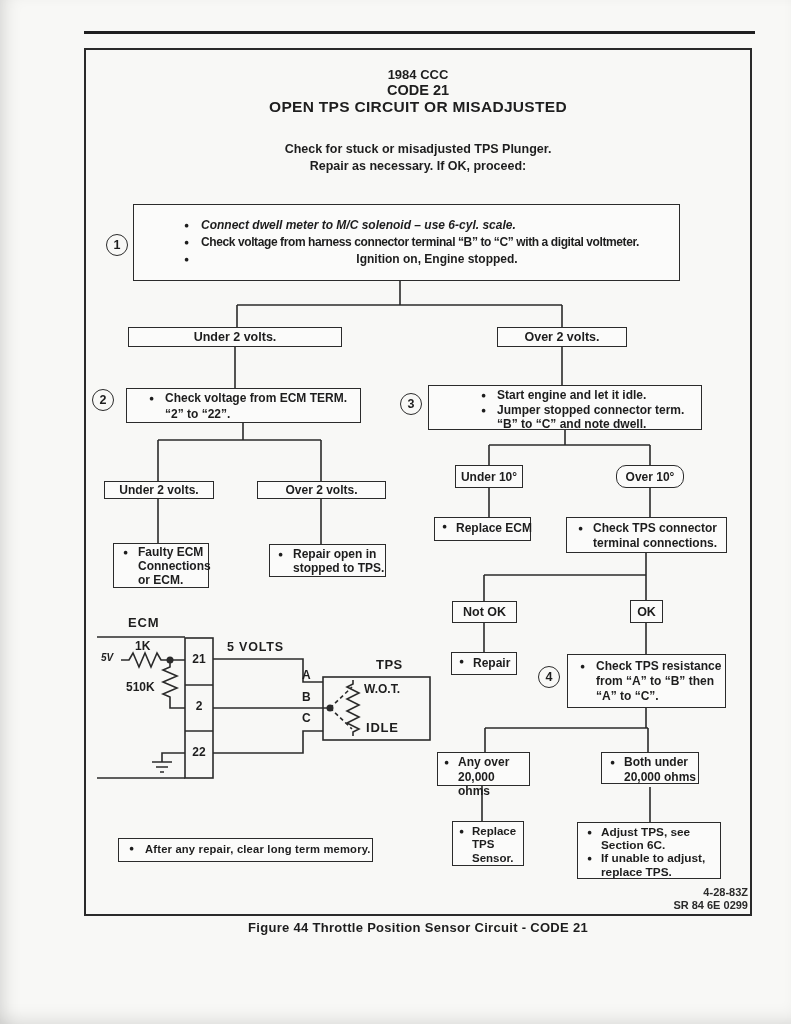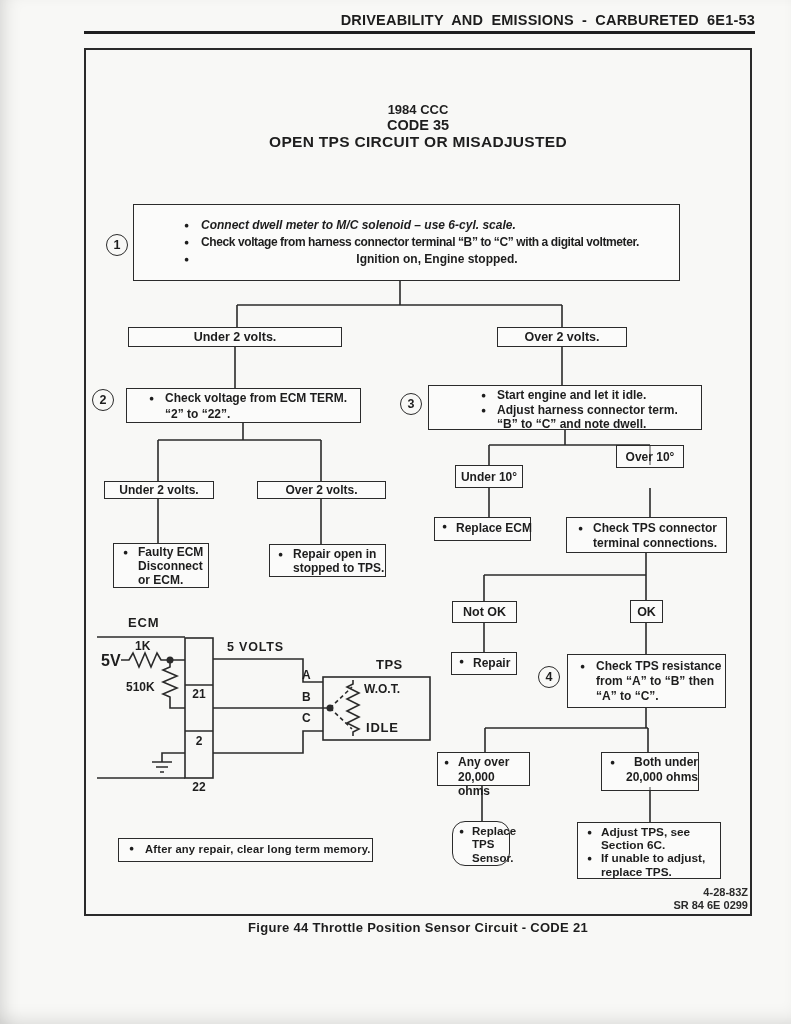--- a/index.html
+++ b/index.html
@@ -20,21 +20,21 @@
     position:absolute;top:12px;right:36px;
     font-size:14.5px;font-weight:bold;letter-spacing:.2px;word-spacing:4px;color:#1d1d1d;
   }
   .hdr-rule{position:absolute;left:84px;top:31px;width:671px;height:2.5px;background:#1f1f1f;}
   .frame{
     position:absolute;left:84px;top:48px;width:668px;height:868px;
     border:2px solid #2a2a2a;box-sizing:border-box;background:transparent;
   }
   .svglayer{position:absolute;left:0;top:0;}
   .t{position:absolute;font-weight:bold;color:#1e1e1e;}
-  .tc{text-align:center;margin-top:35px;}
+  .tc{text-align:center;}
   .title-block{left:84px;top:68px;width:668px;}
   .title-block .l1{font-size:13px;line-height:14px;}
   .title-block .l2{font-size:14.5px;line-height:16px;}
   .title-block .l3{font-size:15.5px;line-height:17px;letter-spacing:.3px;}
   .note-block{left:84px;top:141px;width:668px;font-size:12.5px;line-height:16.5px;}
   .fbox{
     position:absolute;background:rgba(255,255,255,.45);
     border:1.7px solid #2b2b2b;box-sizing:border-box;
     font-weight:bold;color:#1d1d1d;font-size:12.5px;
   }
@@ -47,21 +47,20 @@
     font-size:12.5px;font-weight:bold;color:#1d1d1d;background:transparent;
   }
   .refs{position:absolute;right:43px;top:886px;text-align:right;font-size:11px;font-weight:bold;line-height:12.5px;color:#2a2a2a;}
   .caption{position:absolute;left:84px;top:920px;width:668px;text-align:center;font-size:13px;font-weight:bold;letter-spacing:.3px;color:#1d1d1d;}
 </style>
 </head>
 <body>
 
 <div class="page">
 
-  <div class="hdr">DRIVEABILITY AND EMISSIONS - CARBURETED 6E1-53</div>
   <div class="hdr-rule"></div>
   <div class="frame"></div>
 
   <svg class="svglayer" width="791" height="1024" viewBox="0 0 791 1024">
     <g fill="none" stroke="#2b2b2b" stroke-width="1.6">
       <path d="M400 281 V305 M237 305 H562 M237 305 V327 M562 305 V327 M235 347 V388 M562 347 V385"></path>
       <path d="M243 423 V440 M158 440 H321 M158 440 V481 M321 440 V481 M158 499 V543 M321 499 V544"></path>
       <path d="M565 430 V445 M489 445 H650 M489 445 V465 M650 445 V465 M489 488 V517 M650 488 V517
            M646 553 V575 M484 575 H646 M484 575 V601 M646 575 V600 M484 623 V652 M646 623 V654
            M646 708 V728 M485 728 H648 M485 728 V752 M648 728 V752 M482 786 V821 M650 787 V822"></path>
@@ -80,22 +79,26 @@
       <path stroke-dasharray="4 3" d="M330 708 L352 687 M330 708 L352 729"></path>
     </g>
     <g fill="#2b2b2b" stroke="none">
       <circle cx="170" cy="660" r="3.5"></circle>
       <circle cx="330" cy="708" r="3.5"></circle>
     </g>
   </svg>
 
   <div class="t tc title-block">
     <div class="l1">1984 CCC</div>
-    <div class="l2">CODE 35</div>
+    <div class="l2">CODE 21</div>
     <div class="l3">OPEN TPS CIRCUIT OR MISADJUSTED</div>
+  </div>
+  <div class="t tc note-block">
+    <div>Check for stuck or misadjusted TPS Plunger.</div>
+    <div>Repair as necessary. If OK, proceed:</div>
   </div>
 
   <div class="circ" style="left:106px;top:234px;">1</div>
   <div class="circ" style="left:92px;top:389px;">2</div>
   <div class="circ" style="left:400px;top:393px;">3</div>
   <div class="circ" style="left:538px;top:666px;">4</div>
 
   <div class="fbox" style="left:133px;top:204px;width:547px;height:77px;padding:12px 6px 0 50px;font-size:12px;line-height:17px;">
     <div class="bl" style="padding-left:17px;font-style:italic;">Connect dwell meter to M/C solenoid – use 6-cyl. scale.</div>
     <div class="bl" style="padding-left:17px;letter-spacing:-0.4px;">Check voltage from harness connector terminal “B” to “C” with a digital voltmeter.</div>
@@ -105,40 +108,40 @@
   <div class="fbox cbox" style="left:128px;top:327px;width:214px;height:20px;">Under 2 volts.</div>
   <div class="fbox cbox" style="left:497px;top:327px;width:130px;height:20px;">Over 2 volts.</div>
 
   <div class="fbox" style="left:126px;top:388px;width:235px;height:35px;padding:2px 0 0 22px;line-height:15.5px;font-size:12px;">
     <div class="bl" style="padding-left:16px;">Check voltage from ECM TERM.</div>
     <div style="padding-left:16px;">“2” to “22”.</div>
   </div>
 
   <div class="fbox" style="left:428px;top:385px;width:274px;height:45px;padding:2px 0 0 52px;line-height:14.5px;font-size:12px;">
     <div class="bl" style="padding-left:16px;">Start engine and let it idle.</div>
-    <div class="bl" style="padding-left:16px;">Adjust harness connector term.</div>
+    <div class="bl" style="padding-left:16px;">Jumper stopped connector term.</div>
     <div style="padding-left:16px;">“B” to “C” and note dwell.</div>
   </div>
 
   <div class="fbox cbox" style="left:104px;top:481px;width:110px;height:18px;font-size:12px;">Under 2 volts.</div>
   <div class="fbox cbox" style="left:257px;top:481px;width:129px;height:18px;font-size:12px;">Over 2 volts.</div>
 
   <div class="fbox" style="left:113px;top:543px;width:96px;height:45px;padding:2px 0 0 9px;font-size:12px;line-height:13.8px;">
     <div class="bl" style="padding-left:15px;">Faulty ECM</div>
-    <div style="padding-left:15px;">Disconnect</div>
+    <div style="padding-left:15px;">Connections</div>
     <div style="padding-left:15px;">or ECM.</div>
   </div>
 
   <div class="fbox" style="left:269px;top:544px;width:117px;height:33px;padding:2px 0 0 8px;font-size:12px;line-height:14px;">
     <div class="bl" style="padding-left:15px;">Repair open in</div>
     <div style="padding-left:15px;">stopped to TPS.</div>
   </div>
 
   <div class="fbox cbox" style="left:455px;top:465px;width:68px;height:23px;font-size:12px;">Under 10°</div>
-  <div class="fbox cbox" style="left:616px;top:445px;width:68px;height:23px;font-size:12px;">Over 10°</div>
+  <div class="fbox cbox" style="left:616px;top:465px;width:68px;height:23px;font-size:12px;border-radius:10px;">Over 10°</div>
 
   <div class="fbox" style="left:434px;top:517px;width:97px;height:24px;padding:3px 0 0 7px;font-size:12px;">
     <div class="bl" style="padding-left:14px;">Replace ECM</div>
   </div>
 
   <div class="fbox" style="left:566px;top:517px;width:161px;height:36px;padding:3px 0 0 11px;font-size:12px;line-height:14.5px;">
     <div class="bl" style="padding-left:15px;">Check TPS connector</div>
     <div style="padding-left:15px;">terminal connections.</div>
   </div>
 
@@ -153,44 +156,44 @@
     <div class="bl" style="padding-left:16px;">Check TPS resistance</div>
     <div style="padding-left:16px;">from “A” to “B” then</div>
     <div style="padding-left:16px;">“A” to “C”.</div>
   </div>
 
   <div class="fbox" style="left:437px;top:752px;width:93px;height:34px;padding:2px 0 0 6px;font-size:12px;line-height:14.5px;">
     <div class="bl" style="padding-left:14px;">Any over</div>
     <div style="padding-left:14px;">20,000 ohms</div>
   </div>
 
-  <div class="fbox" style="left:601px;top:752px;width:98px;height:39px;padding:2px 0 0 8px;font-size:12px;line-height:14.5px;text-align:right;">
+  <div class="fbox" style="left:601px;top:752px;width:98px;height:32px;padding:2px 0 0 8px;font-size:12px;line-height:14.5px;">
     <div class="bl" style="padding-left:14px;">Both under</div>
     <div style="padding-left:14px;">20,000 ohms</div>
   </div>
 
-  <div class="fbox" style="left:452px;top:821px;width:58px;height:45px;padding:3px 0 0 6px;font-size:11.5px;line-height:13.3px;border-radius:13px;">
+  <div class="fbox" style="left:452px;top:821px;width:72px;height:45px;padding:3px 0 0 6px;font-size:11.5px;line-height:13.3px;">
     <div class="bl" style="padding-left:13px;">Replace</div>
     <div style="padding-left:13px;">TPS</div>
     <div style="padding-left:13px;">Sensor.</div>
   </div>
 
   <div class="fbox" style="left:577px;top:822px;width:144px;height:57px;padding:3px 0 0 9px;font-size:11.8px;line-height:13.2px;">
     <div class="bl" style="padding-left:14px;">Adjust TPS, see</div>
     <div style="padding-left:14px;">Section 6C.</div>
     <div class="bl" style="padding-left:14px;">If unable to adjust,</div>
     <div style="padding-left:14px;">replace TPS.</div>
   </div>
 
   <div class="fbox" style="left:118px;top:838px;width:255px;height:24px;padding:4px 0 0 10px;font-size:11.2px;letter-spacing:.2px;">
     <div class="bl" style="padding-left:16px;">After any repair, clear long term memory.</div>
   </div>
 
   <div class="t" style="left:128px;top:615px;font-size:13px;letter-spacing:.8px;">ECM</div>
-  <div class="t" style="left:101px;top:652px;font-size:16px;">5V</div>
+  <div class="t" style="left:101px;top:652px;font-size:10px;font-style:italic;">5V</div>
   <div class="t" style="left:135px;top:639px;font-size:12px;">1K</div>
   <div class="t" style="left:126px;top:680px;font-size:12px;">510K</div>
   <div class="t" style="left:227px;top:640px;font-size:12.5px;letter-spacing:.8px;">5 VOLTS</div>
   <div class="t tc" style="left:186px;top:652px;width:26px;font-size:12px;">21</div>
   <div class="t tc" style="left:186px;top:699px;width:26px;font-size:12px;">2</div>
   <div class="t tc" style="left:186px;top:745px;width:26px;font-size:12px;">22</div>
   <div class="t" style="left:302px;top:668px;font-size:12px;">A</div>
   <div class="t" style="left:302px;top:690px;font-size:12px;">B</div>
   <div class="t" style="left:302px;top:711px;font-size:12px;">C</div>
   <div class="t" style="left:376px;top:657px;font-size:13px;letter-spacing:.5px;">TPS</div>

